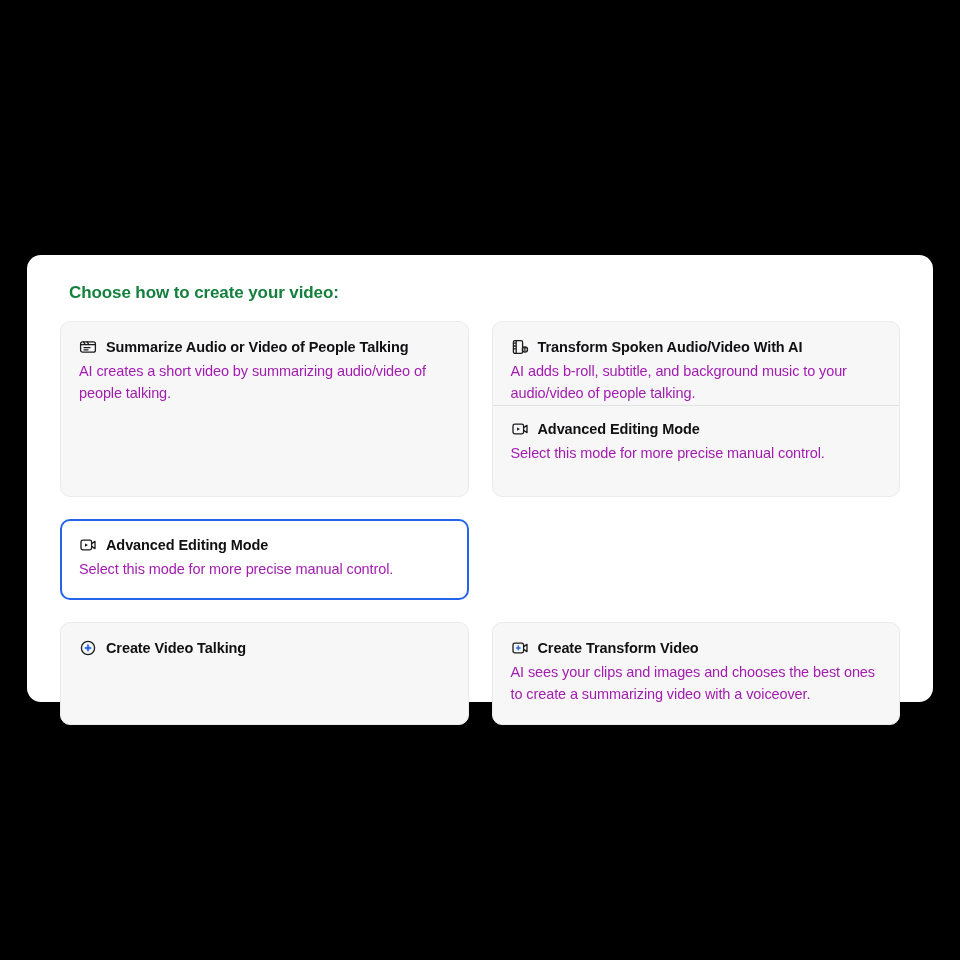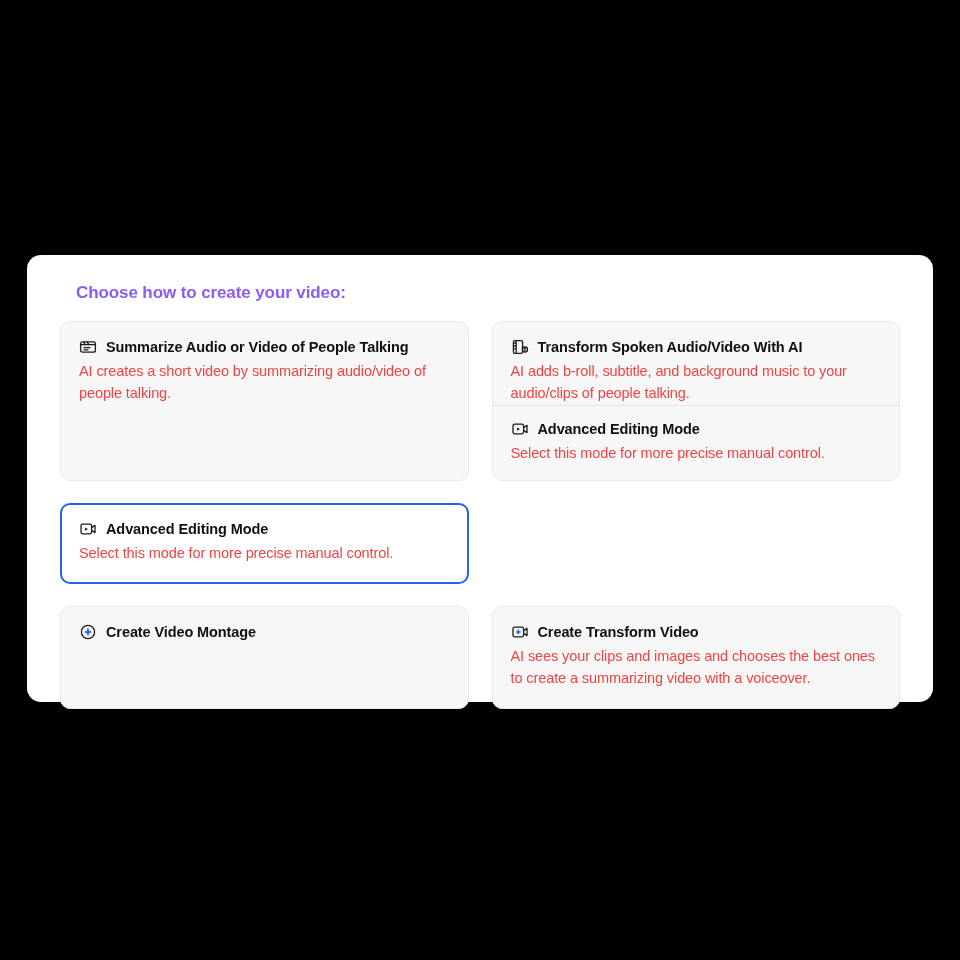--- a/index.html
+++ b/index.html
@@ -25,40 +25,40 @@
     width: 906px;
     height: 447px;
     background: #ffffff;
     border-radius: 14px;
     box-sizing: border-box;
     padding: 28px 16px 16px 16px;
   }
   .dialog-title {
     font-size: 17px;
     font-weight: bold;
-    color: #8b5cf6;
-    margin: 0 0 18px 33px;
+    color: #15803d;
+    margin: 0 0 18px 26px;
     letter-spacing: -0.1px;
   }
   .grid {
     display: grid;
     grid-template-columns: 1fr 1fr;
     column-gap: 23px;
     row-gap: 22px;
     padding: 0 17px;
   }
   .card {
     background: #f7f7f8;
     border: 1px solid #ebebed;
     border-radius: 10px;
     padding: 16px 18px 18px 18px;
     box-sizing: border-box;
   }
   .card.group {
-    padding-bottom: 0;
+    padding-bottom: 16px;
   }
   .card.selected {
     background: #ffffff;
     border: 2px solid #2463eb;
     border-radius: 10px;
     padding: 15px 17px 17px 17px;
   }
   .card.plain {
     background: transparent;
     border: none;
@@ -83,21 +83,21 @@
     display: block;
   }
   .opt-title {
     font-size: 14.5px;
     font-weight: bold;
     color: #111113;
     letter-spacing: -0.1px;
   }
   .opt-desc {
     font-size: 14.5px;
-    color: #ef4444;
+    color: #a21caf;
     line-height: 1.55;
     margin-top: 4px;
     letter-spacing: -0.1px;
   }
   .inner-sub {
     margin: 0 -18px;
     padding: 14px 18px 16px 18px;
     border-top: 1px solid #e3e3e6;
   }
 </style>
@@ -134,21 +134,21 @@
               <svg viewBox="0 0 18 18" width="18" height="18" fill="none" stroke="currentColor" stroke-width="1.3" stroke-linecap="round" stroke-linejoin="round">
                 <rect x="2.4" y="2.6" width="9.2" height="12.8" rx="1.6"></rect>
                 <path d="M5.2 2.6v12.8"></path>
                 <path d="M3.2 5.2h1.4M3.2 8h1.4M3.2 10.8h1.4"></path>
                 <circle cx="13.9" cy="11.6" r="2.6"></circle>
                 <path d="M13.9 10.3v2.6"></path>
               </svg>
             </span>
             <span class="opt-title">Transform Spoken Audio/Video With AI</span>
           </div>
-          <div class="opt-desc">AI adds b-roll, subtitle, and background music to your audio/clips of people talking.</div>
+          <div class="opt-desc">AI adds b-roll, subtitle, and background music to your audio/video of people talking.</div>
         </div>
         <div class="inner-sub">
           <div class="opt-head">
             <span class="opt-icon">
               <svg viewBox="0 0 18 18" width="18" height="18" fill="none" stroke="currentColor" stroke-width="1.3" stroke-linecap="round" stroke-linejoin="round">
                 <rect x="2" y="4.2" width="10.6" height="9.6" rx="1.8"></rect>
                 <path d="M12.6 7.6l3.4-2.2v7.2l-3.4-2.2"></path>
                 <path d="M6 7.4l3 1.7-3 1.7z" fill="currentColor" stroke="none"></path>
               </svg>
             </span>
@@ -178,21 +178,21 @@
 
       <div class="card">
         <div class="opt">
           <div class="opt-head">
             <span class="opt-icon">
               <svg viewBox="0 0 18 18" width="18" height="18" fill="none" stroke="currentColor" stroke-width="1.3" stroke-linecap="round" stroke-linejoin="round">
                 <circle cx="9" cy="9" r="6.6"></circle>
                 <path d="M9 5.6l.9 2.5 2.5.9-2.5.9-.9 2.5-.9-2.5L5.6 9l2.5-.9z" fill="#2463eb" stroke="#2463eb" stroke-width="0.8"></path>
               </svg>
             </span>
-            <span class="opt-title">Create Video Montage</span>
+            <span class="opt-title">Create Video Talking</span>
           </div>
         </div>
       </div>
 
       <div class="card">
         <div class="opt">
           <div class="opt-head">
             <span class="opt-icon">
               <svg viewBox="0 0 18 18" width="18" height="18" fill="none" stroke="currentColor" stroke-width="1.3" stroke-linecap="round" stroke-linejoin="round">
                 <rect x="2" y="4.2" width="10.6" height="9.6" rx="1.8"></rect>

